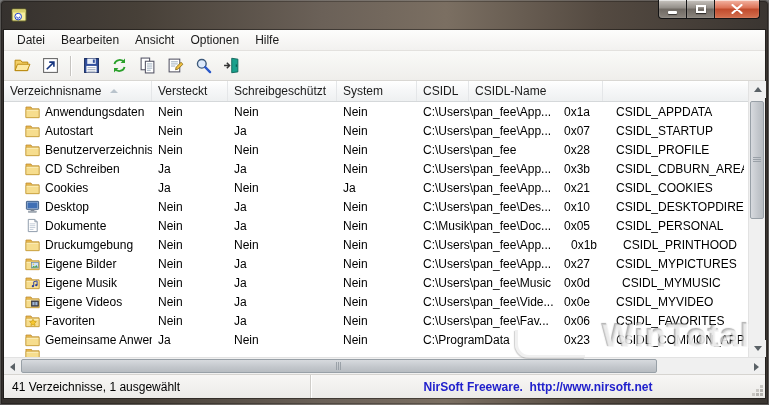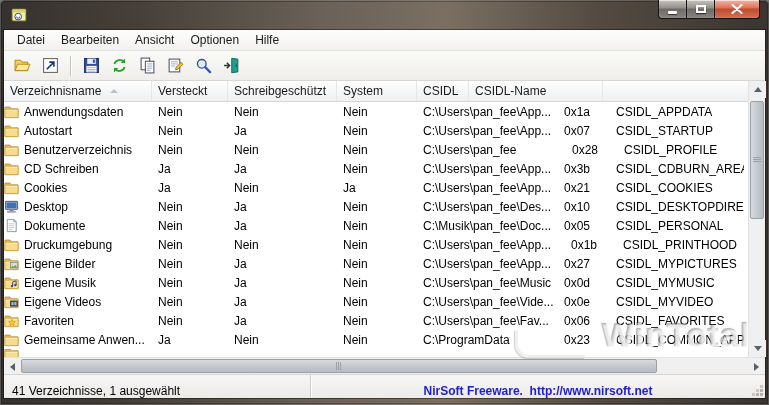--- a/index.html
+++ b/index.html
@@ -47,21 +47,21 @@
                background:linear-gradient(#ffffff,#f6f7f8 45%,#eef0f1);
                border-bottom:1px solid #d5d8da; overflow:hidden; }
   .hcell { height:100%; padding:3px 0 0 6px; font-size:12px; color:#1a1a1a;
            border-right:1px solid #e4e6e8; overflow:hidden; white-space:nowrap; flex:none; }
   .sort-arrow { display:inline-block; width:0; height:0; margin-left:9px; margin-bottom:2px;
                 border-left:4px solid transparent; border-right:4px solid transparent;
                 border-bottom:4px solid #b9c3cc; }
   .lv-rows { position:absolute; top:21px; left:0; right:17px; bottom:0; overflow:hidden; }
   .row { display:flex; height:19px; align-items:center; font-size:12px; color:#000; white-space:nowrap; }
   .cell { padding-left:6px; overflow:hidden; white-space:nowrap; flex:none; }
-  .name-cell { display:flex; align-items:center; padding-left:0; gap:5px; height:19px; }
+  .name-cell { display:flex; align-items:center; padding-left:21px; gap:5px; height:19px; }
   .ficon { width:15px; height:15px; flex:none; display:inline-flex; }
   .partial { height:8px; overflow:hidden; }
   
   .vscroll { position:absolute; top:0; right:0; bottom:0; width:17px; background:#f0f0f0;
              border-left:1px solid #e2e2e2; }
   .hscroll { position:absolute; left:0; right:0; bottom:24px; height:17px; background:#f0f0f0;
              border-top:1px solid #e2e2e2; }
   .sb-btn { position:absolute; width:17px; height:17px; background:#f0f0f0;
             display:flex; align-items:center; justify-content:center; }
   .arr { width:0; height:0; }
@@ -71,21 +71,21 @@
   .arr-right{ border-top:4px solid transparent; border-bottom:4px solid transparent; border-left:5px solid #5a6166; }
   .vthumb { position:absolute; left:1px; right:1px; top:20px; height:118px; border-radius:2px;
             border:1px solid #98a0a7; background:linear-gradient(90deg,#d7dade,#c2c6cb 60%,#b7bcc1); }
   .hthumb { position:absolute; top:1px; bottom:1px; left:17px; width:636px; border-radius:2px;
             border:1px solid #98a0a7; background:linear-gradient(#d7dade,#c2c6cb 60%,#b7bcc1); }
   .grip-h { position:absolute; left:50%; top:50%; width:8px; height:1px; margin-left:-4px; margin-top:-3px;
             background:#9aa1a8; box-shadow:0 2px 0 #9aa1a8, 0 4px 0 #9aa1a8; }
   .grip-v { position:absolute; left:50%; top:50%; width:1px; height:8px; margin-top:-4px; margin-left:-3px;
             background:#9aa1a8; box-shadow:2px 0 0 #9aa1a8, 4px 0 0 #9aa1a8; }
   
-  .statusbar { position:absolute; left:0; right:0; bottom:0; height:24px; display:flex; align-items:flex-end;
+  .statusbar { position:absolute; left:0; right:0; bottom:0; height:24px; display:flex; align-items:center;
                font-size:12px; background:linear-gradient(#f7f6f5,#ecebe8); border-top:1px solid #d6d4d0; }
   .sb-panel1 { width:306px; padding-left:8px; color:#000; overflow:hidden; white-space:nowrap; }
   .sb-sep { width:1px; align-self:stretch; background:#cfcdc9; box-shadow:1px 0 0 #fff; }
   .sb-panel2 { flex:1; text-align:center; color:#2121cc; font-weight:bold; white-space:pre; overflow:hidden; }
   .resize-grip { position:absolute; right:2px; bottom:2px; width:3px; height:3px; background:#b5b3af;
                  box-shadow:-4px 0 0 #b5b3af, 0 -4px 0 #b5b3af, -8px 0 0 #c9c7c3, 0 -8px 0 #c9c7c3, -4px -4px 0 #c9c7c3; }
   
   .watermark { position:absolute; left:583px; top:316px; width:180px; height:46px; z-index:6;
                pointer-events:none; }
   .watermark .wm-text { font-size:34px; font-weight:bold; letter-spacing:1px;
@@ -249,21 +249,21 @@
                   <path d="M1 5.8h14v8.7H1z" fill="#f6dd8e" stroke="#c9a23e" stroke-width="0.8"></path>
                   <path d="M1.8 6.7h12.4" stroke="#fbeebc" stroke-width="1.2"></path>
                 </svg>
               </span>
               <span>Benutzerverzeichnis</span>
             </div>
             <div class="cell" style="width: 76px;">Nein</div>
             <div class="cell" style="width: 109px;">Nein</div>
             <div class="cell" style="width: 80px;">Nein</div>
             <div class="cell" style="width: 141px;">C:\Users\pan_fee</div>
-            <div class="cell" style="width: 52px; margin-left: 8px;">0x28</div>
+            <div class="cell" style="width: 52px;">0x28</div>
             <div class="cell" style="width: 134px;">CSIDL_PROFILE</div>
           </div>
           <div class="row">
             <div class="cell name-cell" style="width: 148px;">
               <span class="ficon">
                 <svg width="15" height="15" viewBox="0 0 16 16">
                   <path d="M1 3.2h5.4l1.3 1.9H15v9.4H1z" fill="#e8b64c" stroke="#b98a2e" stroke-width="0.8"></path>
                   <path d="M1 5.8h14v8.7H1z" fill="#f6dd8e" stroke="#c9a23e" stroke-width="0.8"></path>
                   <path d="M1.8 6.7h12.4" stroke="#fbeebc" stroke-width="1.2"></path>
                 </svg>
@@ -383,21 +383,21 @@
                   <circle cx="12" cy="10.9" r="1.2" fill="#2b3f9e"></circle>
                 </svg>
               </span>
               <span>Eigene Musik</span>
             </div>
             <div class="cell" style="width: 76px;">Nein</div>
             <div class="cell" style="width: 109px;">Ja</div>
             <div class="cell" style="width: 80px;">Nein</div>
             <div class="cell" style="width: 141px;">C:\Users\pan_fee\Music</div>
             <div class="cell" style="width: 52px;">0x0d</div>
-            <div class="cell" style="width: 134px;">CSIDL_MYMUSIC</div>
+            <div class="cell" style="width: 134px; margin-left: 6px;">CSIDL_MYMUSIC</div>
           </div>
           <div class="row">
             <div class="cell name-cell" style="width: 148px;">
               <span class="ficon">
                 <svg width="15" height="15" viewBox="0 0 16 16">
                   <path d="M1 3.2h5.4l1.3 1.9H15v9.4H1z" fill="#e8b64c" stroke="#b98a2e" stroke-width="0.8"></path>
                   <path d="M1 5.8h14v8.7H1z" fill="#f6dd8e" stroke="#c9a23e" stroke-width="0.8"></path>
                   <path d="M1.8 6.7h12.4" stroke="#fbeebc" stroke-width="1.2"></path>
                   <rect x="6.8" y="7.4" width="7.6" height="5.6" fill="#4a4a55" stroke="#2e2e36" stroke-width="0.7"></rect>
                   <rect x="7.9" y="8.5" width="2.3" height="3.4" fill="#9fb8d8"></rect>

